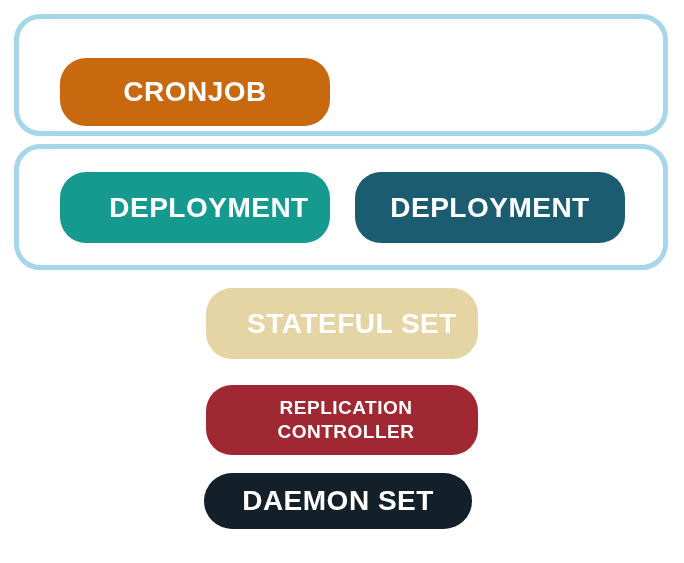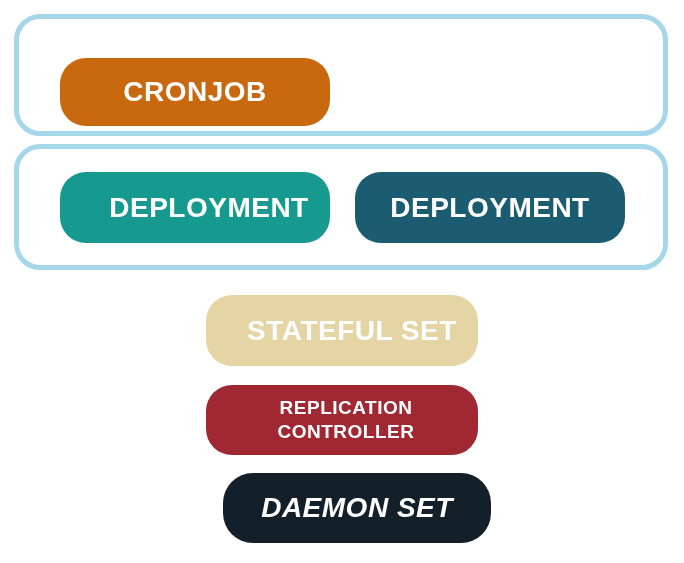--- a/index.html
+++ b/index.html
@@ -36,28 +36,28 @@
     font-weight: 700;
     font-size: 28px;
     letter-spacing: 0.5px;
     text-align: center;
     box-sizing: border-box;
   }
   .btn-cronjob     { left: 60px;  top: 42px;  width: 270px; height: 68px; margin-top: 16px; }
   .btn-job         { left: 355px; top: 42px;  width: 270px; height: 68px; }
   .btn-deployment  { left: 60px;  top: 172px; width: 270px; height: 71px; padding-left: 28px; }
   .btn-replicaset  { left: 355px; top: 172px; width: 270px; height: 71px; }
-  .btn-statefulset { left: 206px; top: 295px; width: 272px; height: 71px; padding-left: 20px; }
+  .btn-statefulset { left: 206px; top: 288px; width: 272px; height: 71px; padding-left: 20px; }
   .btn-replication {
     left: 206px; top: 385px; width: 272px; height: 70px;
     font-size: 19px;
     line-height: 1.25;
     white-space: pre-line;
   }
-  .btn-daemonset   { left: 223px; top: 473px; width: 268px; height: 70px; border-radius: 30px; font-style: italic; }
+  .btn-daemonset   { left: 204px; top: 473px; width: 268px; height: 56px; border-radius: 30px; }
 </style>
 </head>
 <body>
 
 <div class="canvas">
 
   <div class="group group-1" style="border-color: rgb(165, 214, 233);"></div>
 
   <div class="group group-2" style="border-color: rgb(165, 214, 233);"></div>
 

